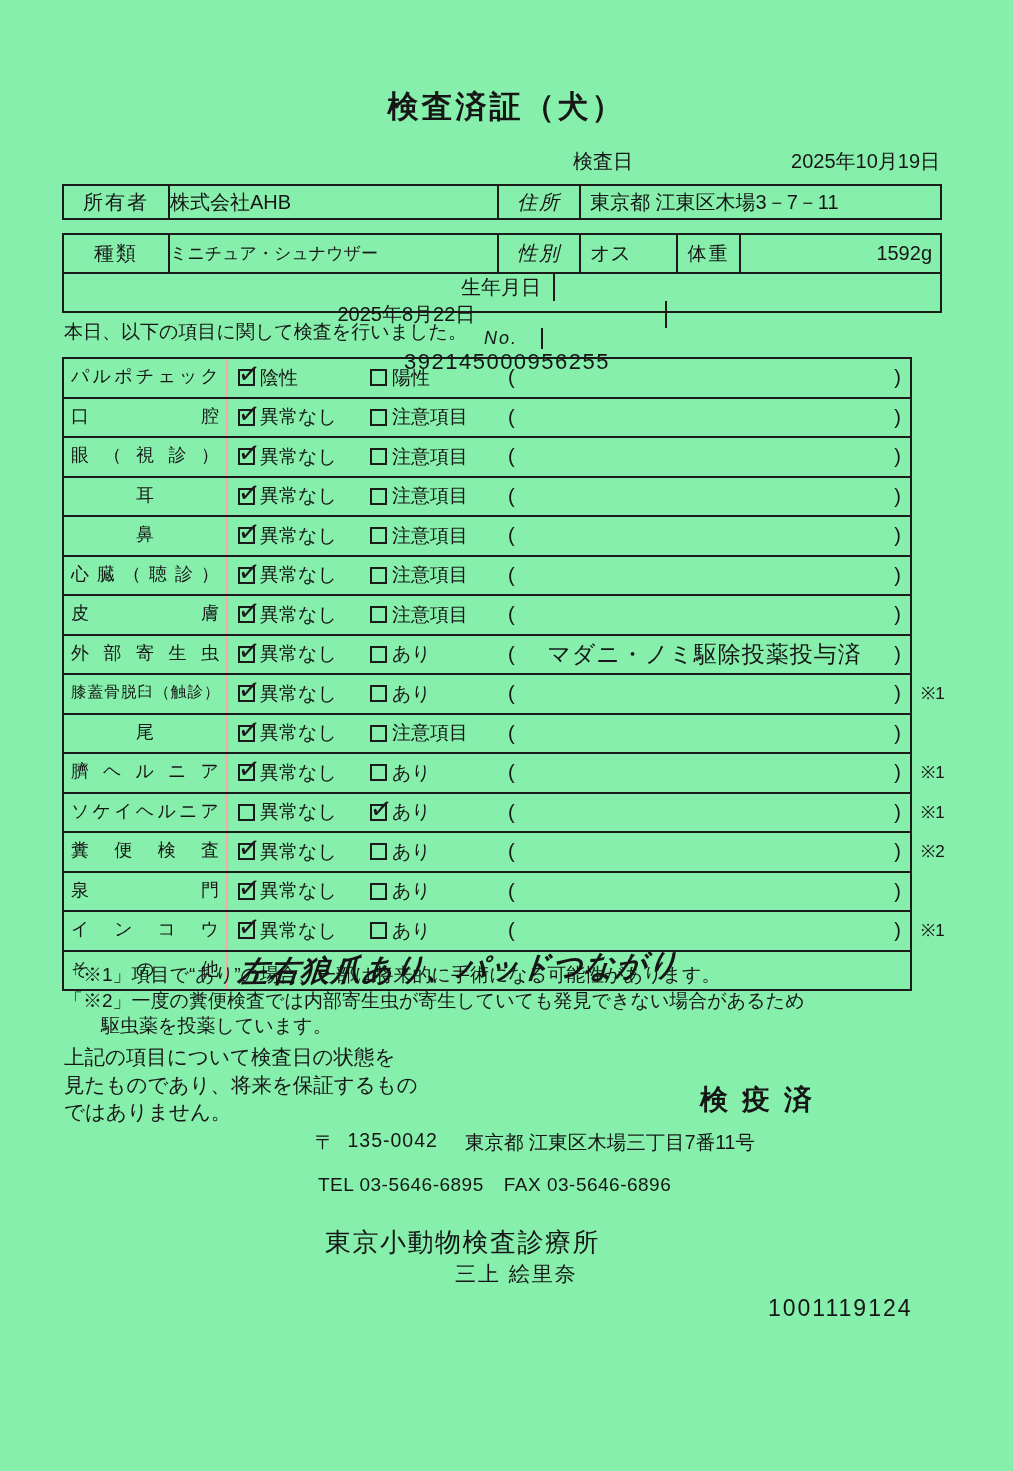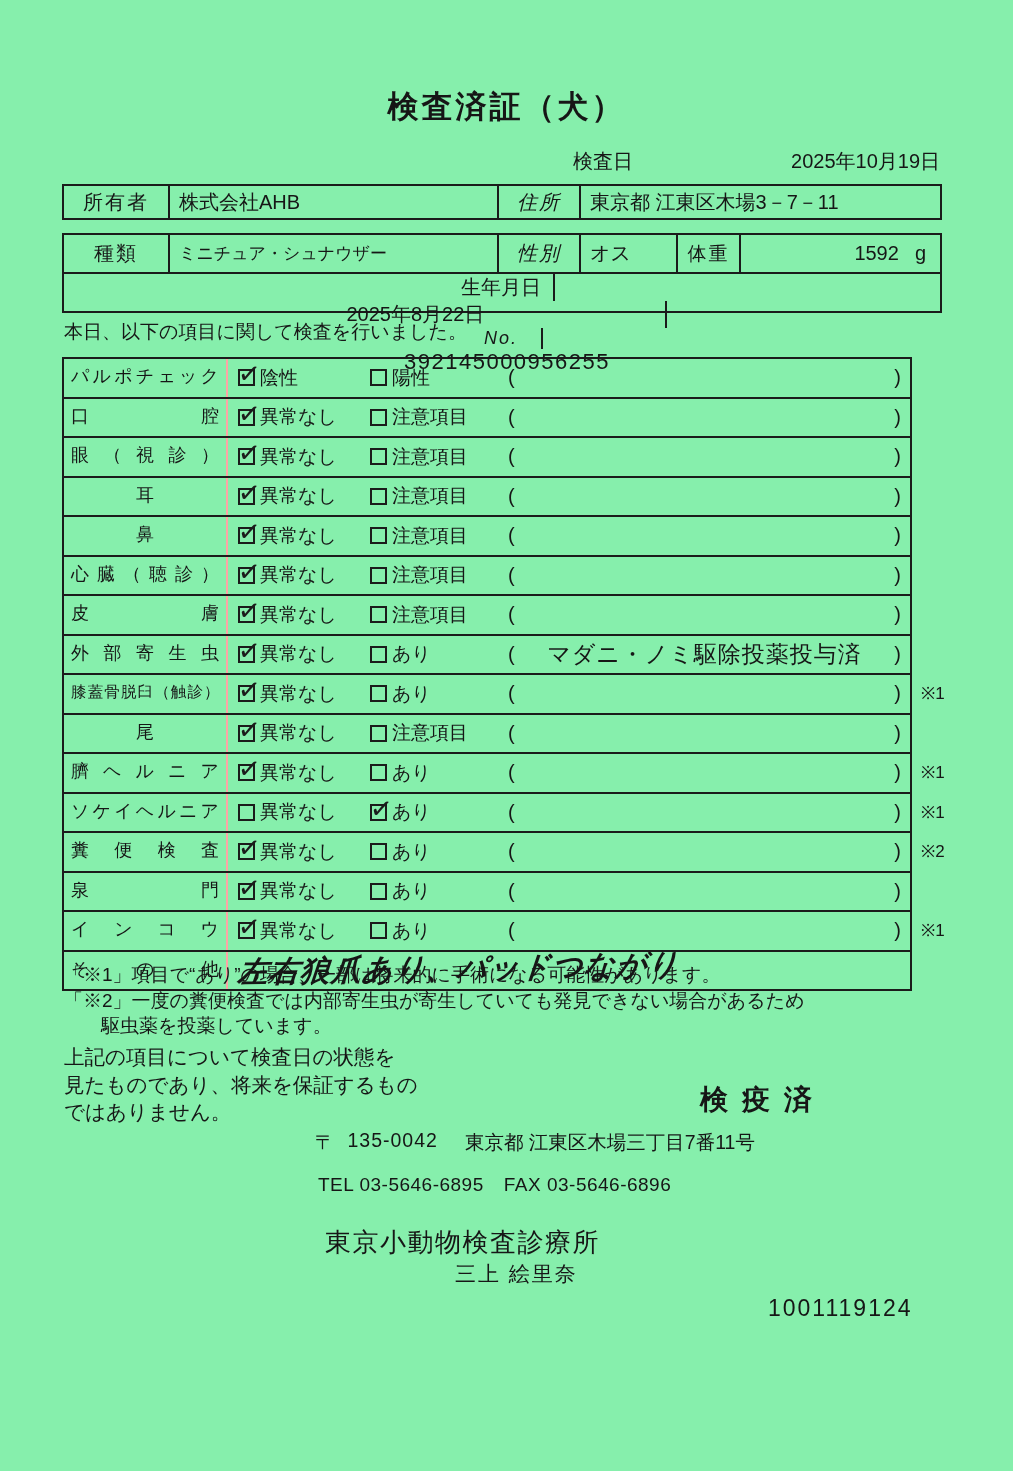--- a/index.html
+++ b/index.html
@@ -19,26 +19,26 @@
   .trow{display:flex; align-items:center;}
   .trow + .trow{border-top:2px solid #1b1b1b;flex-direction:column;}
   .cell{box-sizing:border-box; height:100%; display:flex; align-items:center; font-size:20px;}
   .cell.hd{justify-content:center; letter-spacing:2px;}
   .cell.br{border-right:2px solid #1b1b1b;}
   .t1{top:184px; left:62px; width:880px; height:36px;}
   .t1 .trow{height:32px;}
   .t2{top:233px; left:62px; width:880px; height:80px;}
   .t2 .trow{height:37px;}
   .w-label1{width:106px;}
-  .w-value1{width:329px; padding-left:9px;}
+  .w-value1{width:329px; }
   .w-label2{width:82px;font-style:italic;}
   .breed{font-size:17px; letter-spacing:0px;}
   .sex-cell{width:97px; padding-left:9px;}
   .wt-label{width:63px; font-size:19px; letter-spacing:0;}
-  .wt-value{flex:1; justify-content:flex-end; padding-right:14px; gap:16px;}
+  .wt-value{flex:1; justify-content:flex-end; padding-right:8px; }
   .no-label{font-size:18px; letter-spacing:0;}
   .no-value{flex:1; padding-left:10px; font-size:22px; letter-spacing:1.5px;}
 
   .intro{top:319px; left:64px; font-size:19px;}
 
   
   .cl-table{top:357px; left:62px; width:850px; border:2px solid #1b1b1b; box-sizing:border-box;}
   .cl-row{display:flex; height:37.5px; position:relative;}
   .cl-row + .cl-row{border-top:2px solid #1b1b1b;}
   .cl-label{width:164px; border-right:2px solid #fca5a5; box-sizing:border-box;

